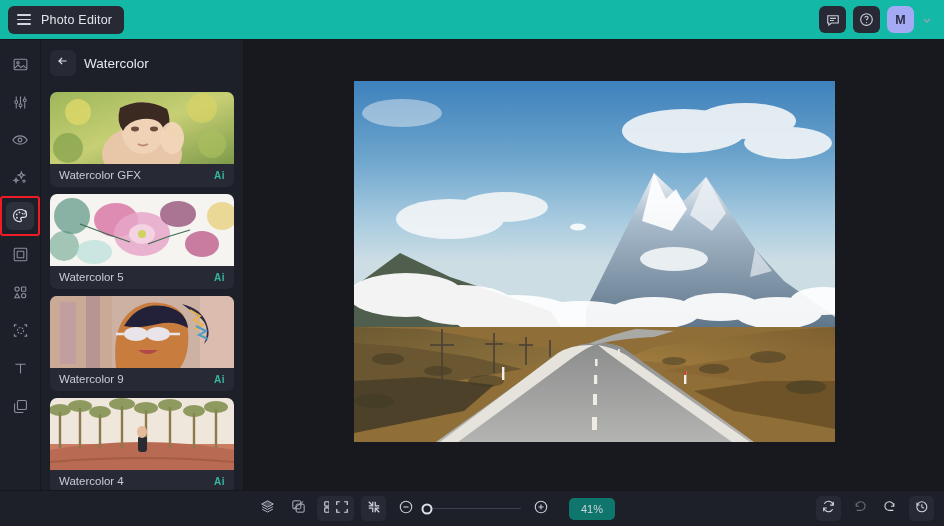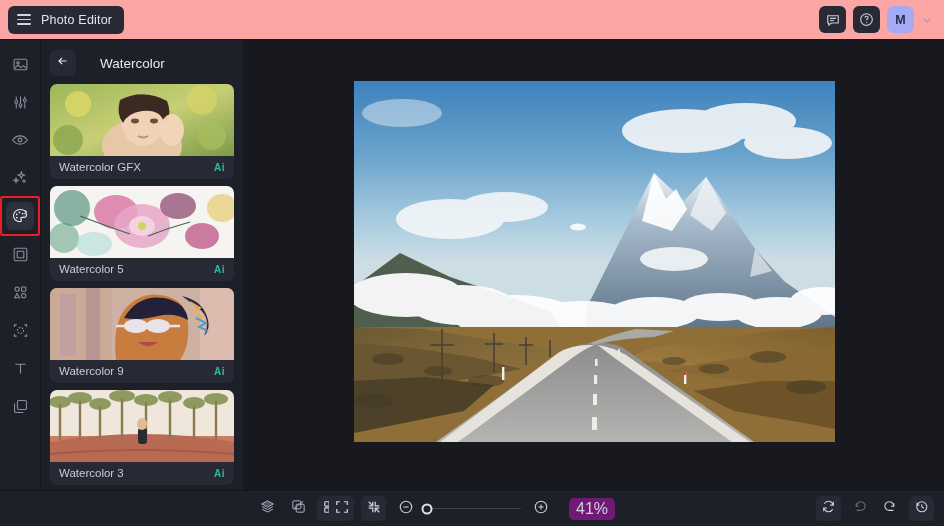--- a/index.html
+++ b/index.html
@@ -8,21 +8,21 @@
     background: #191b22;
     font-family: "Liberation Sans", sans-serif;
     overflow: hidden;
     color: #c9ccd6;
   }
   .app { width: 944px; height: 526px; display: flex; flex-direction: column; position: relative; }
 
   
   .topbar {
     height: 40px; min-height: 40px;
-    background: #fca5a5;
+    background: #14b8a6;
     display: flex; align-items: center;
     padding: 8px 8px;
     position: relative;
     border-bottom: 1px solid #15171d;
   }
   .brand {
     display: flex; align-items: center; gap: 10px;
     background: #272a34;
     border-radius: 6px;
     padding: 5px 12px 5px 9px;
@@ -85,33 +85,33 @@
   }
   .rail-item svg { display: block; }
 
   
   .panel {
     width: 203px; min-width: 203px; background: #1e2029;
     display: flex; flex-direction: column;
     border-right: 1px solid #15171d;
   }
   .panel-head {
-    display: flex; align-items: center; gap: 24px;
+    display: flex; align-items: center; gap: 8px;
     padding: 10px 12px 8px 9px;
   }
   .back-btn {
     width: 26px; height: 26px; border-radius: 6px; background: #272a34;
     display: flex; align-items: center; justify-content: center; cursor: pointer;
   }
   .panel-title { font-size: 13.5px; color: #e5e7ed; }
 
   .preset-list {
     flex: 1; overflow: hidden;
     padding: 0 9px 0 9px;
-    display: flex; flex-direction: column; gap: 7px;
+    display: flex; flex-direction: column; gap: 7px; margin-top: 8px;
   }
   .preset-card {
     background: #272a34; border-radius: 7px; overflow: hidden;
     cursor: pointer; flex-shrink: 0;
   }
   .thumb { height: 72px; width: 100%; position: relative; overflow: hidden; }
   .preset-meta {
     display: flex; align-items: center; justify-content: space-between;
     padding: 5px 9px 6px 9px;
   }
@@ -153,24 +153,24 @@
     width: 96px; height: 14px; position: relative; display: flex; align-items: center;
     cursor: pointer;
   }
   .slider-track { width: 100%; height: 1.5px; background: #3d414d; border-radius: 1px; }
   .slider-knob {
     position: absolute; left: 2px; top: 50%; transform: translate(-50%,-50%);
     width: 11px; height: 11px; border-radius: 50%;
     border: 2px solid #dfe1e8; background: #1e2029;
   }
   .zoom-val {
-    background: #701a75; border-radius: 5px;
+    background: #0f766e; border-radius: 5px;
     height: 22px; min-width: 46px;
     display: flex; align-items: center; justify-content: center;
-    font-size: 16px; color: #cfd2db; margin-left: 9px; cursor: pointer;
+    font-size: 11px; color: #cfd2db; margin-left: 9px; cursor: pointer;
   }
 </style>
 </head>
 <body>
 
 <div class="app">
 
   <div class="topbar">
 
     <div class="brand">
@@ -426,21 +426,21 @@
                   <ellipse cx="120" cy="7" rx="12" ry="6"></ellipse>
                 <ellipse cx="144" cy="13" rx="11" ry="6"></ellipse>
                   <ellipse cx="166" cy="9" rx="12" ry="6"></ellipse>
               </g>
               <rect x="88" y="38" width="9" height="16" rx="3" fill="#2a2a33"></rect>
               <ellipse cx="92" cy="34" rx="5" ry="6" fill="#e3bb98"></ellipse>
               <path d="M0 64q92-8 185 0" stroke="#a35c46" stroke-width="2" fill="none"></path>
             </svg>
           </div>
           <div class="preset-meta">
-            <span class="preset-name">Watercolor 3</span>
+            <span class="preset-name">Watercolor 4</span>
             <span class="ai-badge">Ai</span>
           </div>
         </div>
 
       </div>
     </div>
 
     <div class="canvas">
       <div class="photo">
         <svg width="481" height="361" viewBox="0 0 481 361" preserveAspectRatio="none">

